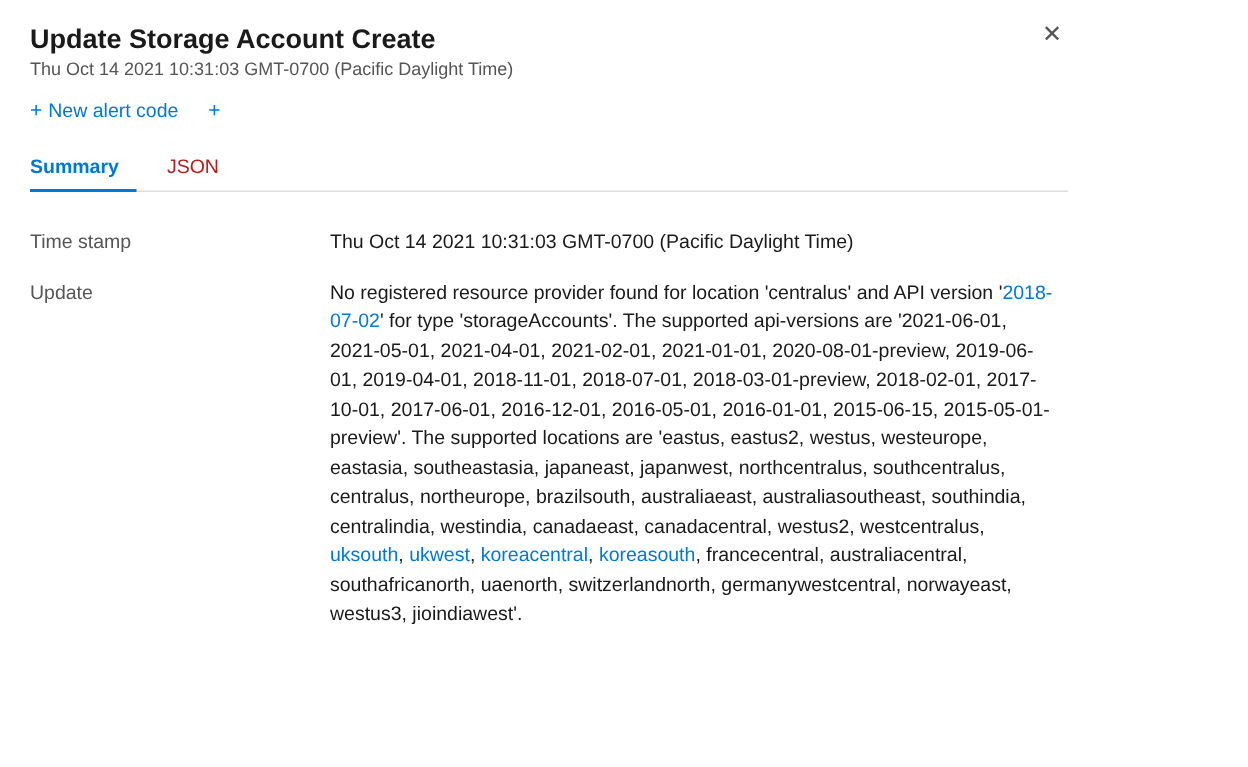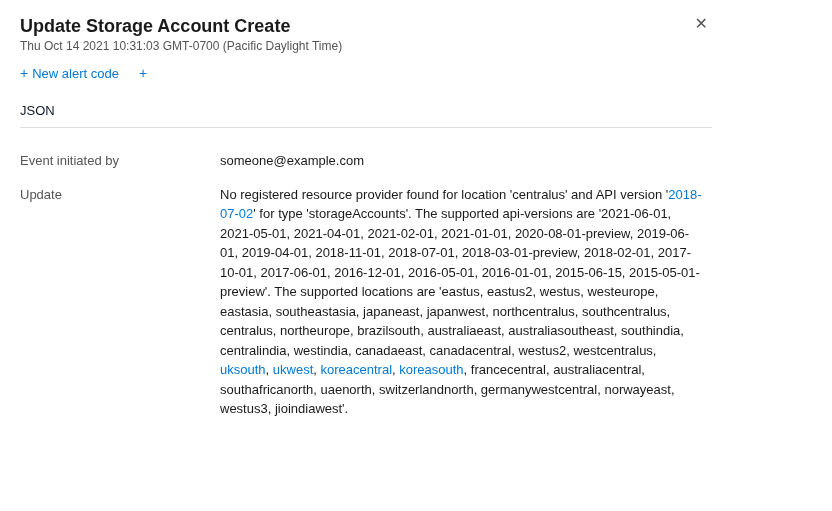--- a/index.html
+++ b/index.html
@@ -65,21 +65,21 @@
       display: flex;
       gap: 0;
       border-bottom: 1px solid #ddd;
       margin-bottom: 16px;
     }
     .tab {
       padding: 8px 12px 8px 0;
       margin-right: 20px;
       cursor: pointer;
       font-size: 13px;
-      color: #0f172a;
+      color: #b91c1c;
       border-bottom: 2px solid transparent;
       margin-bottom: -1px;
     }
     .tab.active {
       color: #0078d4;
       border-bottom: 2px solid #0078d4;
       font-weight: 600;
     }
     .detail-table {
       width: 100%;
@@ -146,30 +146,33 @@
     <a class="action-link">
       <span class="plus-icon">+</span>
       <span>New alert code</span>
     </a>
     <a class="action-link">
       <span class="plus-icon">+</span>
     </a>
   </div>
 
   <div class="tabs">
+    <div class="tab active">
+      <span>Summary</span>
+    </div>
     <div class="tab">
       <span>JSON</span>
     </div>
   </div>
 
   <table class="detail-table">
     <tbody>
       <tr>
-        <td>Event initiated by</td>
-        <td>someone@example.com</td>
+        <td>Time stamp</td>
+        <td>Thu Oct 14 2021 10:31:03 GMT-0700 (Pacific Daylight Time)</td>
       </tr>
       <tr>
         <td>Update</td>
         <td class="msg-value">
           No registered resource provider found for location 'centralus' and API version '<span class="link-text">2018-07-02</span>' for type 'storageAccounts'. The supported api-versions are '2021-06-01, 2021-05-01, 2021-04-01, 2021-02-01, 2021-01-01, 2020-08-01-preview, 2019-06-01, 2019-04-01, 2018-11-01, 2018-07-01, 2018-03-01-preview, 2018-02-01, 2017-10-01, 2017-06-01, 2016-12-01, 2016-05-01, 2016-01-01, 2015-06-15, 2015-05-01-preview'. The supported locations are 'eastus, eastus2, westus, westeurope, eastasia, southeastasia, japaneast, japanwest, northcentralus, southcentralus, centralus, northeurope, brazilsouth, australiaeast, australiasoutheast, southindia, centralindia, westindia, canadaeast, canadacentral, westus2, westcentralus, <span class="link-text">uksouth</span>, <span class="link-text">ukwest</span>, <span class="link-text">koreacentral</span>, <span class="link-text">koreasouth</span>, francecentral, australiacentral, southafricanorth, uaenorth, switzerlandnorth, germanywestcentral, norwayeast, westus3, jioindiawest'.
         </td>
       </tr>
     </tbody>
   </table>
 </div>

